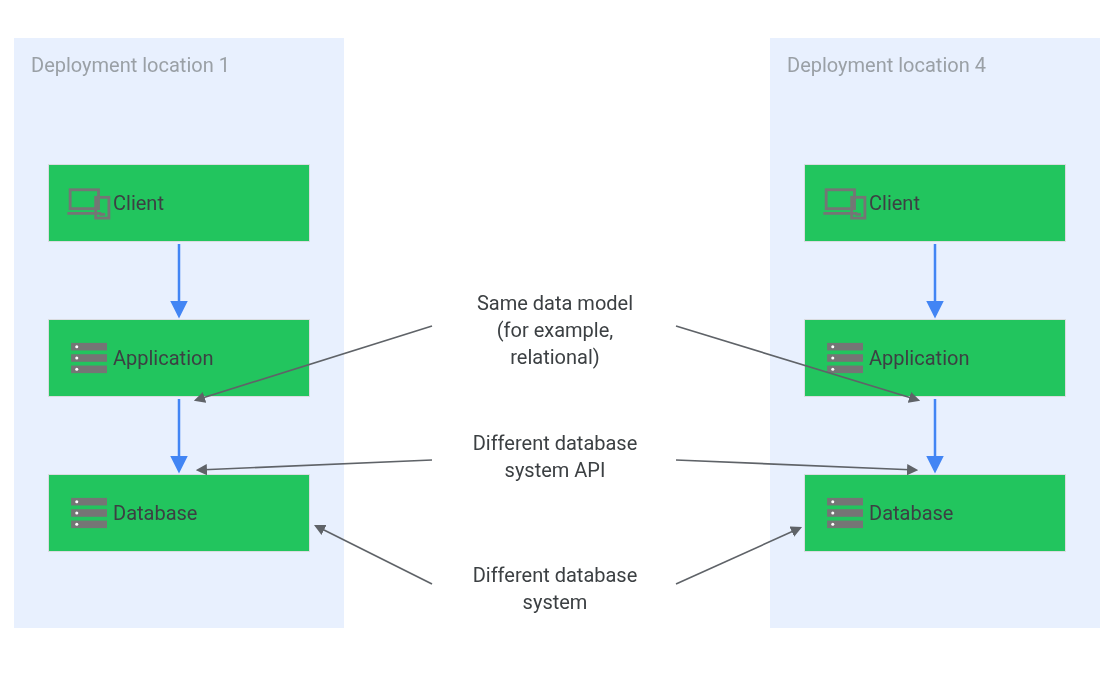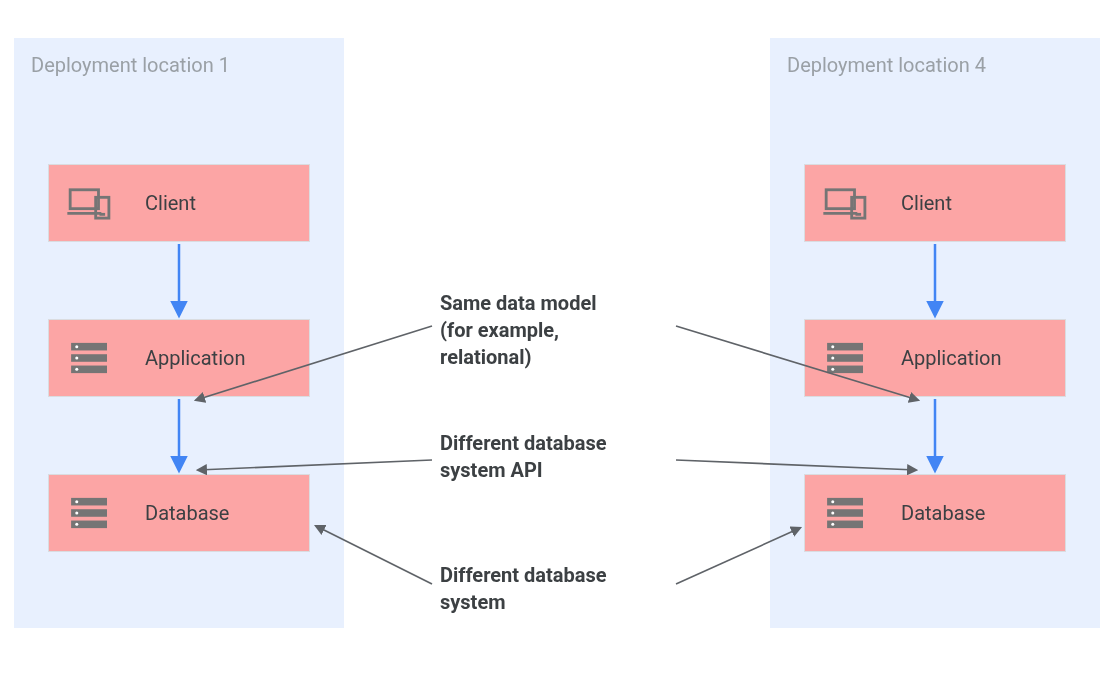--- a/index.html
+++ b/index.html
@@ -21,40 +21,40 @@
   .zone.right { left: 770px; top: 38px; width: 330px; height: 590px; }
   .zone-title {
     position: absolute;
     top: 14px;
     left: 16px;
     font-size: 20px;
     color: #9aa0a6;
   }
   .node {
     position: absolute;
-    background: #fca5a5;
+    background: #22c55e;
     border: 1px solid #dadce0;
     display: flex;
     align-items: center;
     padding: 0 18px;
-    gap: 32px;
+    gap: 0;
   }
   .node .label {
     font-size: 20px;
     color: #3c4043;
   }
   .icon-wrap { width: 46px; height: 34px; display: flex; align-items: center; }
   .icon-wrap svg { width: 46px; height: 34px; }
   .annotation {
     position: absolute;
     font-size: 20px;
     color: #3c4043;
+    text-align: center;
     line-height: 1.35;
     white-space: pre;
-    font-weight: bold;
   }
   svg.overlay {
     position: absolute;
     left: 0; top: 0;
     width: 1106px; height: 684px;
     pointer-events: none;
   }
 </style>
 </head>
 <body>

